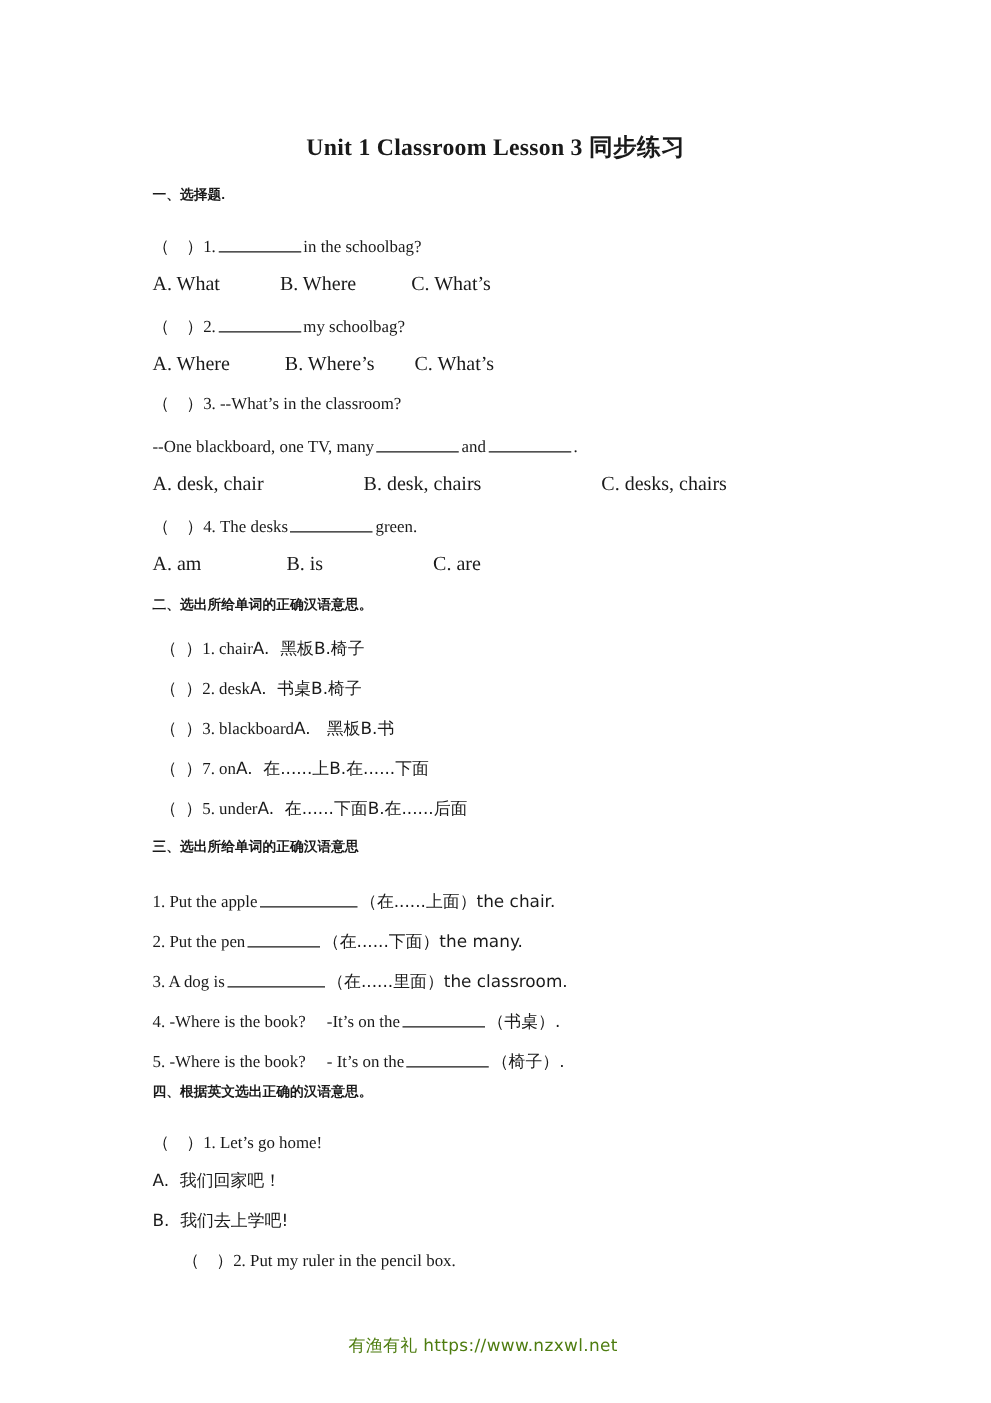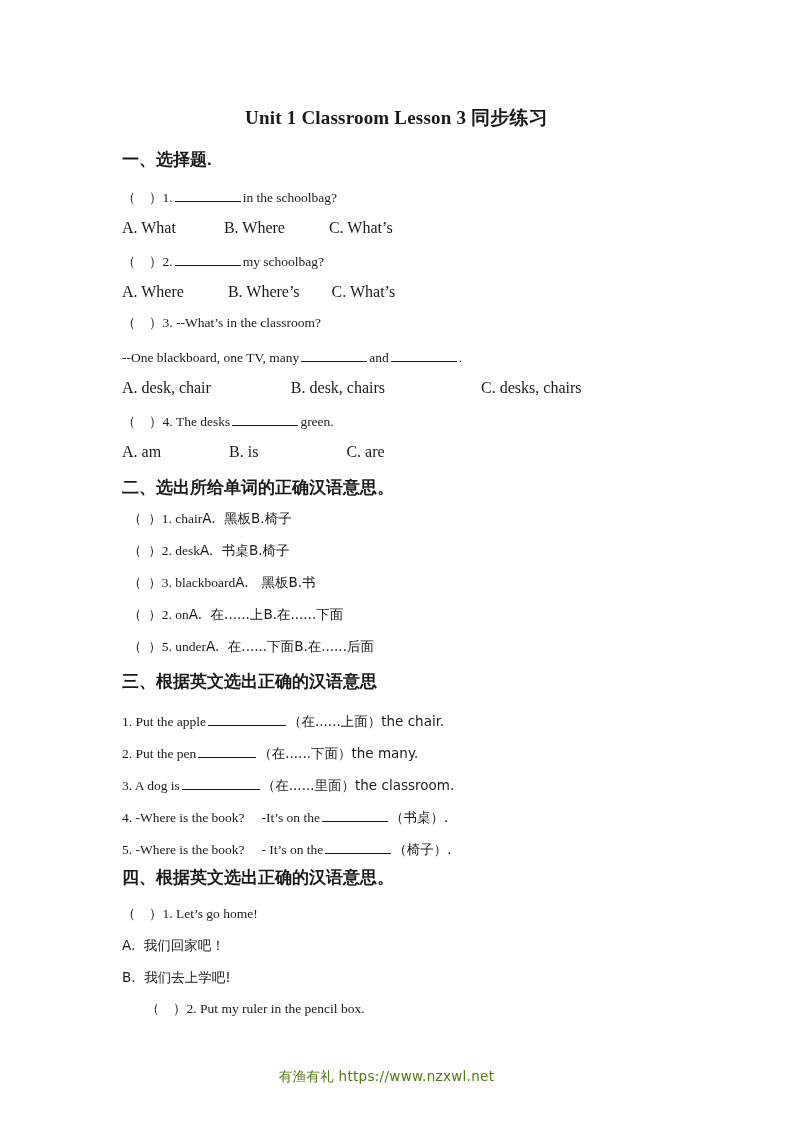--- a/index.html
+++ b/index.html
@@ -28,21 +28,21 @@
     width: 793px;
     text-align: center;
     font-size: 19px;
     font-weight: bold;
     letter-spacing: 0.2px;
   }
   .section-heading {
     position: absolute;
     left: 122px;
     font-weight: bold;
-    font-size: 17px;
+    font-size: 11px;
     font-family: "Liberation Sans", "DejaVu Sans", sans-serif;
     white-space: nowrap;
     text-align: center;
   }
   .line {
     position: absolute;
     left: 122px;
     font-size: 13.5px;
     white-space: pre;
     line-height: 1;
@@ -111,25 +111,25 @@
   <div class="opt-row" style="top:444px;">A. am                 B. is                      C. are</div>
 
   <div class="section-heading" style="top:476px;">二、选出所给单词的正确汉语意思。</div>
 
   <div class="line indent" style="top:512px;"><span class="col" style="width:138px;">（  ）1. chair</span><span class="col cn" style="width:104px;">A.  黑板</span><span class="col cn">B.椅子</span></div>
 
   <div class="line indent" style="top:544px;"><span class="col" style="width:146px;">（  ）2. desk</span><span class="col cn" style="width:105px;">A.  书桌</span><span class="col cn">B.椅子</span></div>
 
   <div class="line indent" style="top:576px;"><span class="col" style="width:136px;">（  ）3. blackboard</span><span class="col cn" style="width:104px;">A.   黑板</span><span class="col cn">B.书</span></div>
 
-  <div class="line indent" style="top:608px;"><span class="col" style="width:150px;">（  ）2. on</span><span class="col cn" style="width:120px;">A.  在......上</span><span class="col cn">B.在......下面</span></div>
+  <div class="line indent" style="top:608px;"><span class="col" style="width:150px;">（  ）7. on</span><span class="col cn" style="width:120px;">A.  在......上</span><span class="col cn">B.在......下面</span></div>
 
   <div class="line indent" style="top:640px;"><span class="col" style="width:146px;">（  ）5. under</span><span class="col cn" style="width:120px;">A.  在......下面</span><span class="col cn">B.在......后面</span></div>
 
-  <div class="section-heading" style="top:670px;">三、根据英文选出正确的汉语意思</div>
+  <div class="section-heading" style="top:670px;">三、选出所给单词的正确汉语意思</div>
 
   <div class="line" style="top:712px;"><span>1. Put the apple</span><span class="blank b-xlong"></span><span class="cn">（在......上面）the chair.</span></div>
 
   <div class="line" style="top:744px;"><span>2. Put the pen</span><span class="blank b-mid"></span><span class="cn">（在......下面）the many.</span></div>
 
   <div class="line" style="top:776px;"><span>3. A dog is</span><span class="blank b-xlong"></span><span class="cn">（在......里面）the classroom.</span></div>
 
   <div class="line" style="top:808px;"><span>4. -Where is the book?     -It’s on the</span><span class="blank b-long"></span><span class="cn">（书桌）.</span></div>
 
   <div class="line" style="top:840px;"><span>5. -Where is the book?     - It’s on the</span><span class="blank b-long"></span><span class="cn">（椅子）.</span></div>

